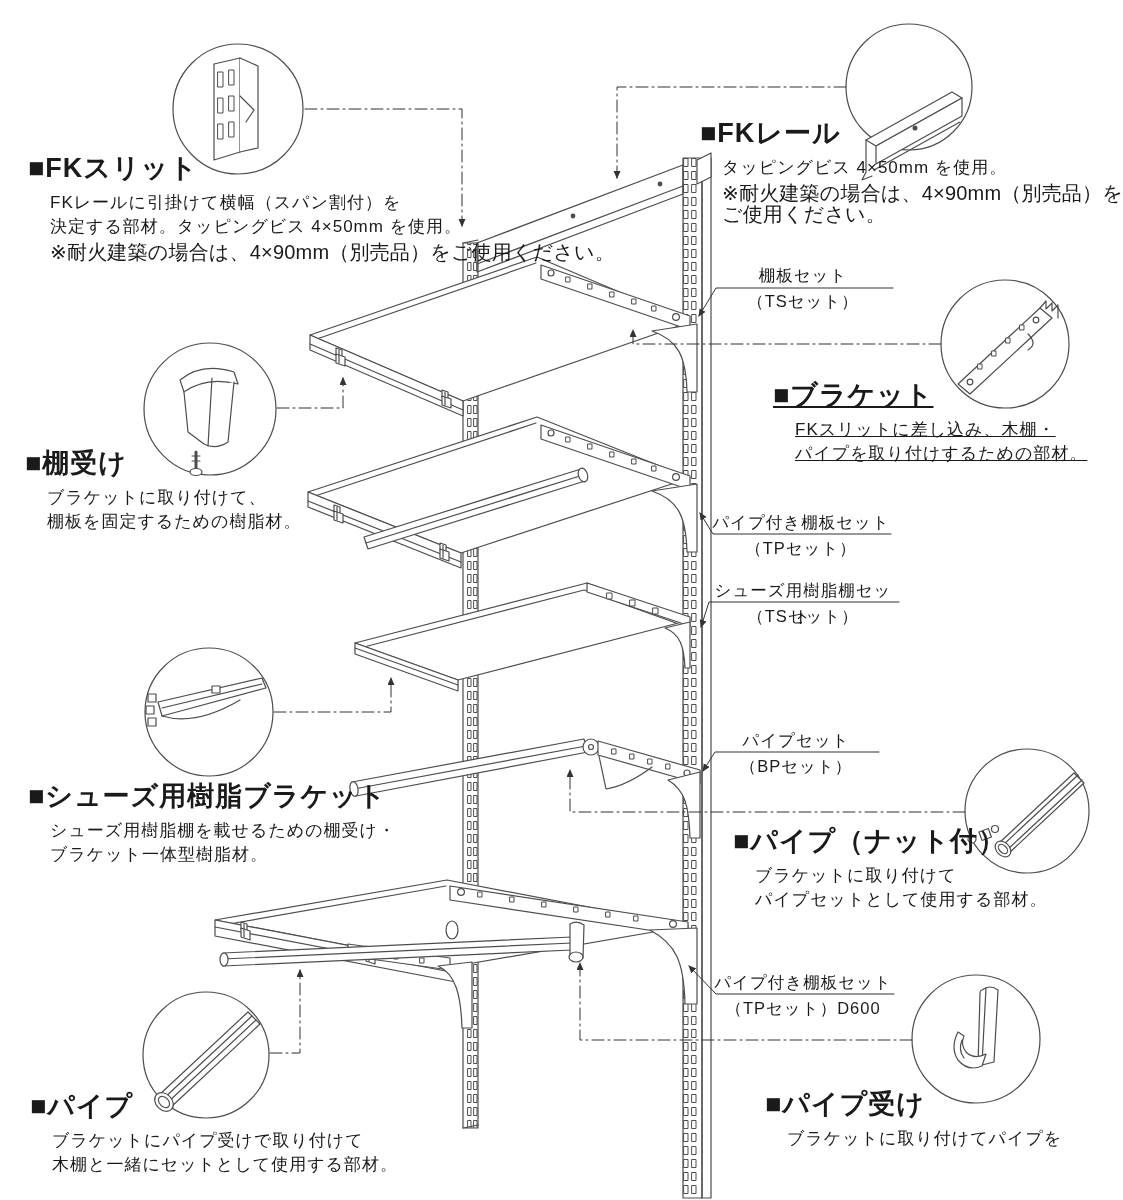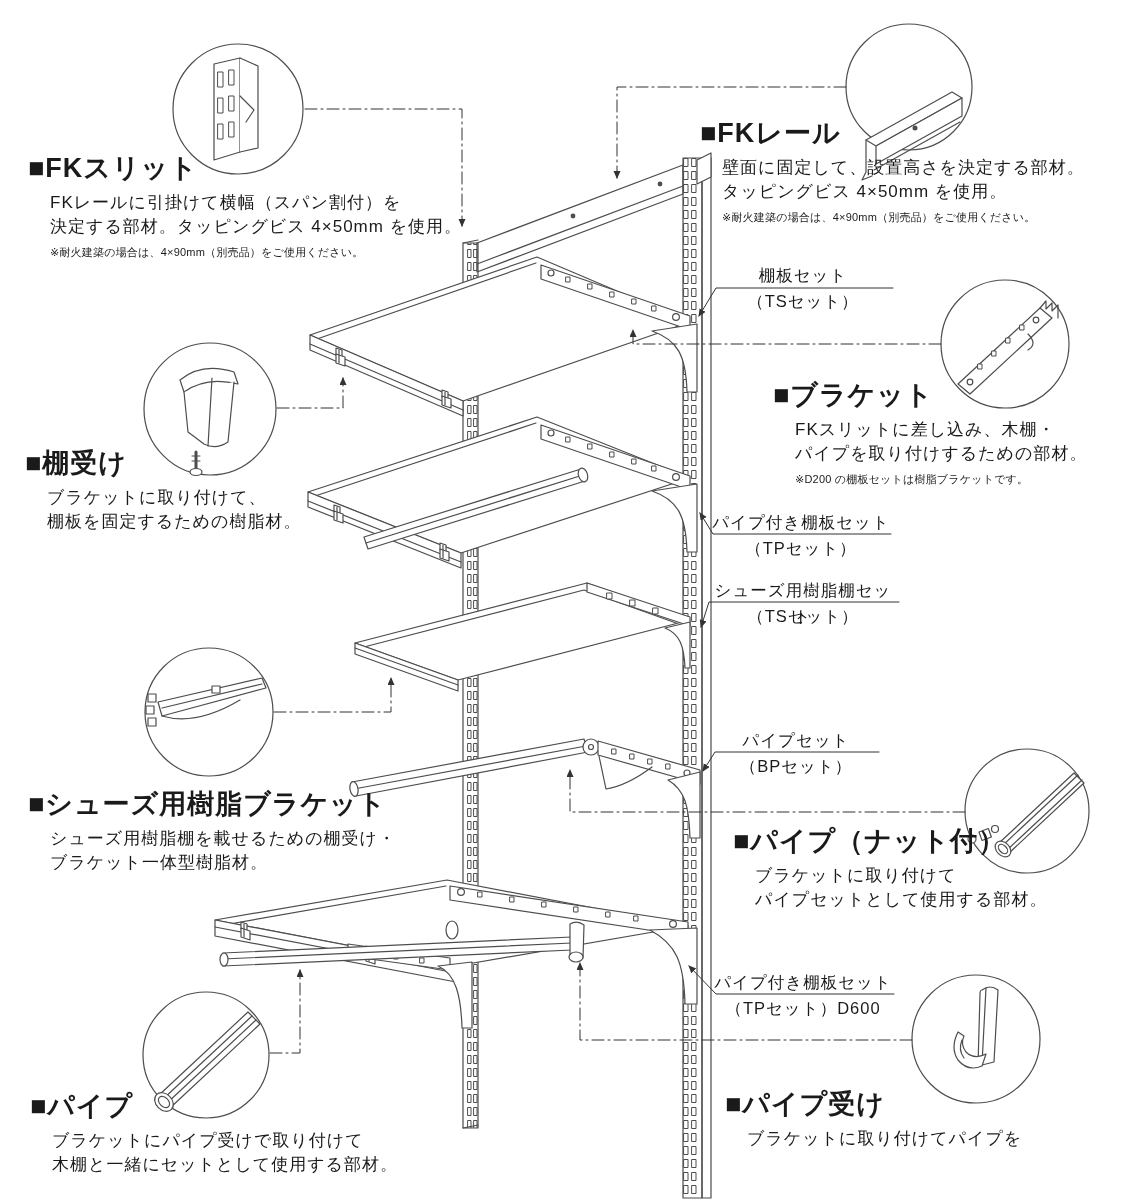--- a/index.html
+++ b/index.html
@@ -2,21 +2,21 @@
 <html><head>
 <meta charset="utf-8">
 <style>
   html,body{margin:0;padding:0;background:#fff;}
   #page{position:relative;width:1123px;height:1200px;background:#fff;overflow:hidden;
         font-family:"Liberation Sans","DejaVu Sans",sans-serif;color:#1a1a1a;}
   #art{position:absolute;left:0;top:0;z-index:0;}
   .sec{position:absolute;z-index:2;}
   .sec h2{margin:0;font-size:27px;font-weight:700;letter-spacing:1px;color:#1a1a1a;line-height:1.15;}
   .sec .desc{margin:7px 0 0 22px;font-size:17px;line-height:24px;letter-spacing:1px;}
-  .sec .note{margin:3px 0 0 22px;font-size:11px;line-height:21px;letter-spacing:0.2px;}
+  .sec .note{margin:3px 0 0 22px;font-size:20px;line-height:21px;letter-spacing:0.2px;}
   .lbl{position:absolute;z-index:2;text-align:center;font-size:16.5px;letter-spacing:1px;line-height:26px;}
   .lbl div{height:26px;}
 </style>
 </head>
 <body>
 
 <div id="page">
 
 <svg id="art" width="1123" height="1200" viewBox="0 0 1123 1200" fill="none" stroke="#4d4d4d" stroke-width="1.2" stroke-linejoin="round" stroke-linecap="round">
   <defs>
@@ -289,44 +289,42 @@
   <div class="desc">
     <div>FKレールに引掛けて横幅（スパン割付）を</div>
     <div>決定する部材。タッピングビス 4×50mm を使用。</div>
   </div>
   <div class="note">※耐火建築の場合は、4×90mm（別売品）をご使用ください。</div>
 </div>
 
 <div class="sec" style="left:700px;top:118px;">
   <h2>■FKレール</h2>
   <div class="desc">
-    <div>壁面に固定して、設置高さを決定する部材。</div>
     <div>タッピングビス 4×50mm を使用。</div>
   </div>
   <div class="note">※耐火建築の場合は、4×90mm（別売品）をご使用ください。</div>
 </div>
 
-<div class="sec" style="left:773px;top:380px;">
+<div class="sec" style="left:773px;top:380px;text-decoration:underline;">
   <h2>■ブラケット</h2>
   <div class="desc">
     <div>FKスリットに差し込み、木棚・</div>
     <div>パイプを取り付けするための部材。</div>
   </div>
-  <div class="note">※D200 の棚板セットは樹脂ブラケットです。</div>
 </div>
 
 <div class="sec" style="left:25px;top:448px;">
   <h2>■棚受け</h2>
   <div class="desc">
     <div>ブラケットに取り付けて、</div>
     <div>棚板を固定するための樹脂材。</div>
   </div>
 </div>
 
-<div class="sec" style="left:28px;top:781px;margin-top:8px;">
+<div class="sec" style="left:28px;top:781px;">
   <h2>■シューズ用樹脂ブラケット</h2>
   <div class="desc">
     <div>シューズ用樹脂棚を載せるための棚受け・</div>
     <div>ブラケット一体型樹脂材。</div>
   </div>
 </div>
 
 <div class="sec" style="left:733px;top:826px;">
   <h2>■パイプ（ナット付）</h2>
   <div class="desc">
@@ -336,21 +334,21 @@
 </div>
 
 <div class="sec" style="left:30px;top:1091px;">
   <h2>■パイプ</h2>
   <div class="desc">
     <div>ブラケットにパイプ受けで取り付けて</div>
     <div>木棚と一緒にセットとして使用する部材。</div>
   </div>
 </div>
 
-<div class="sec" style="left:725px;top:1089px;">
+<div class="sec" style="left:765px;top:1089px;">
   <h2>■パイプ受け</h2>
   <div class="desc">
     <div>ブラケットに取り付けてパイプを</div>
   </div>
 </div>
 
 <div class="lbl" style="left:713px;top:262px;width:180px;">
   <div>棚板セット</div>
   <div>（TSセット）</div>
 </div>

